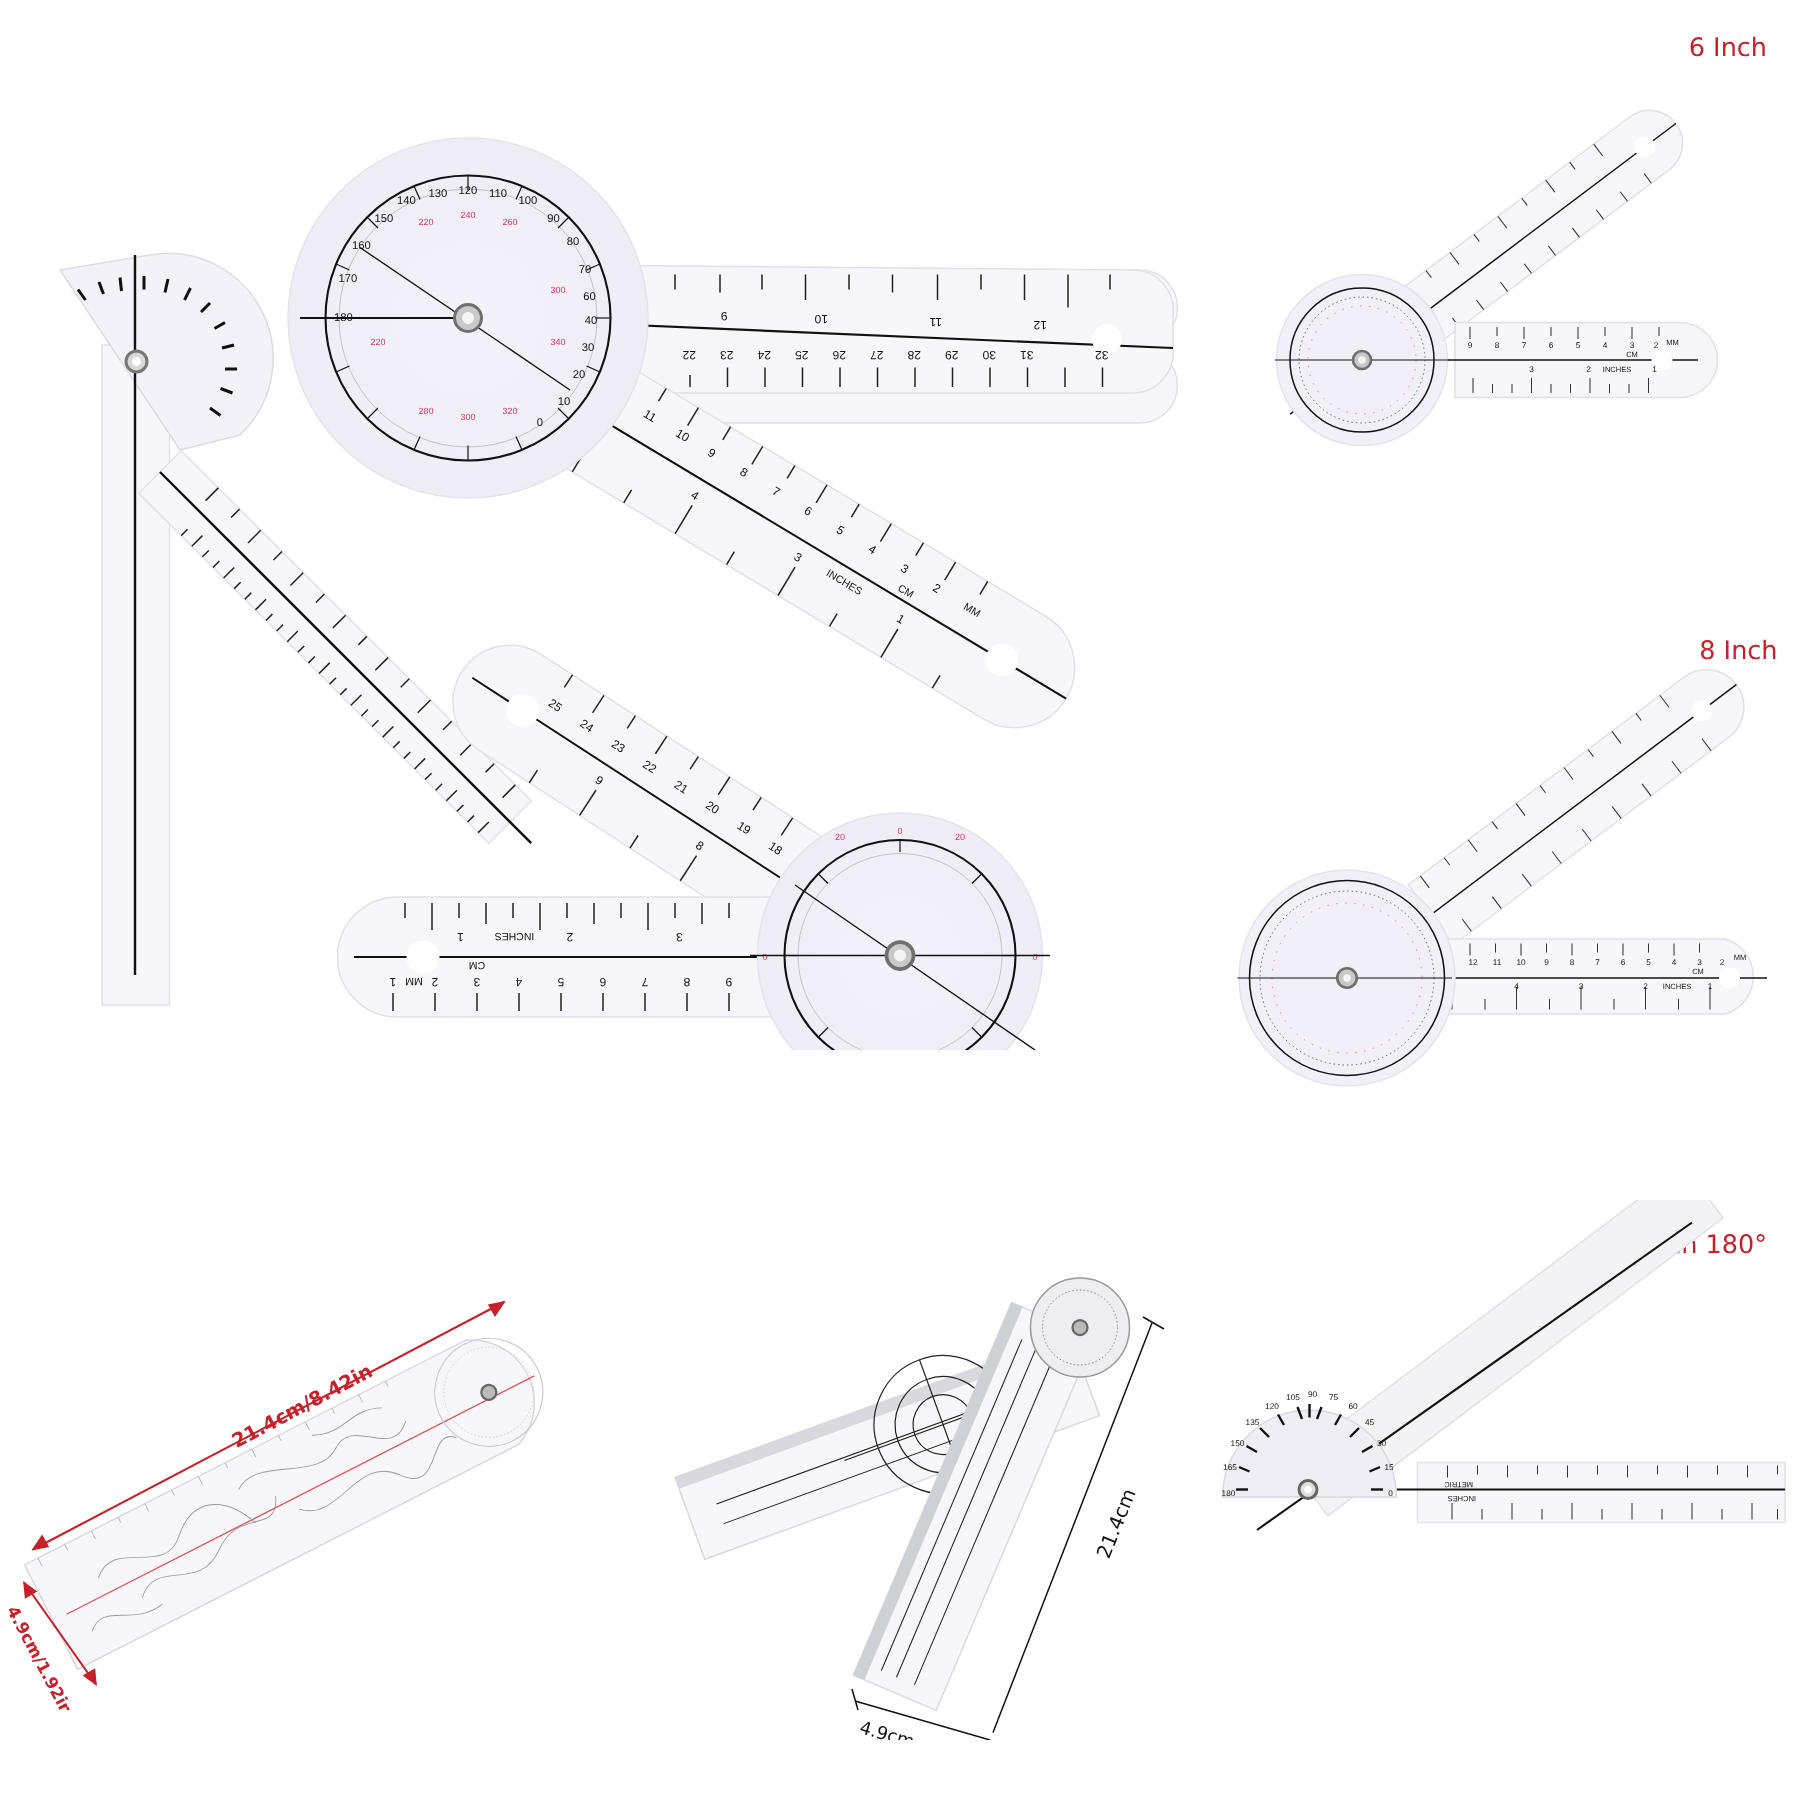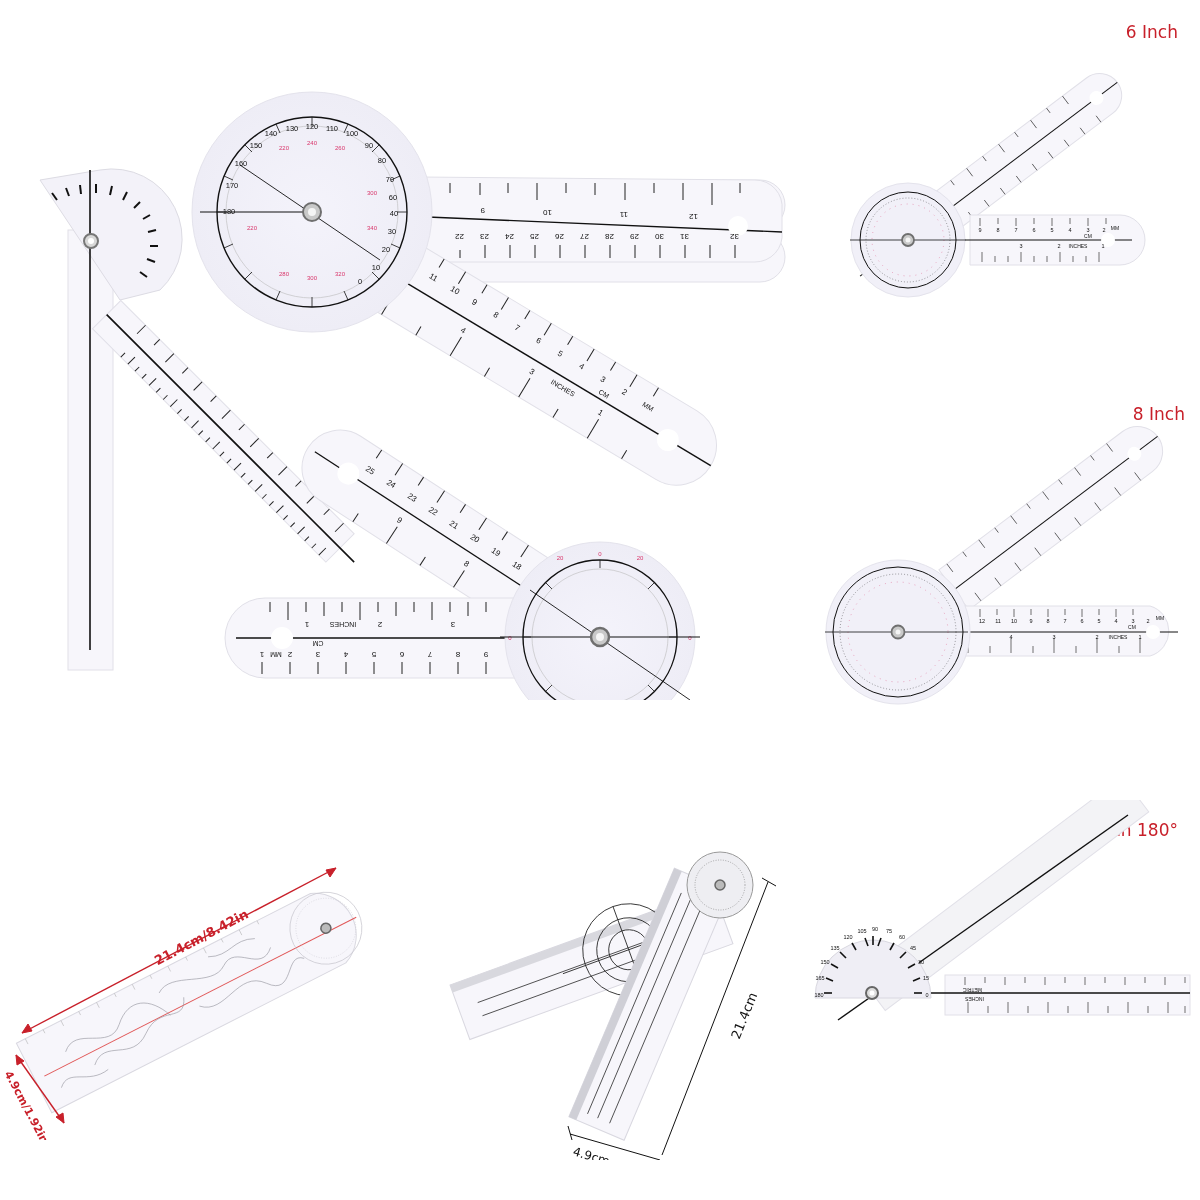--- a/index.html
+++ b/index.html
@@ -434,21 +434,21 @@
     <circle cx="88" cy="240" r="57" fill="#f1f0f8" stroke="#e4e3ec"></circle>
     <circle cx="88" cy="240" r="48" fill="none" stroke="#111" stroke-width="1"></circle>
     <circle cx="88" cy="240" r="42" fill="none" stroke="#111" stroke-width="0.4" stroke-dasharray="1 2"></circle>
     <circle cx="88" cy="240" r="36" fill="none" stroke="#d9366b" stroke-width="0.4" stroke-dasharray="1 5"></circle>
     <line x1="30" y1="240" x2="146" y2="240" stroke="#111" stroke-width="0.8"></line>
     <circle cx="88" cy="240" r="6" fill="#c9c9c9" stroke="#6f6f6f" stroke-width="1.8"></circle>
     <circle cx="88" cy="240" r="2.5" fill="#f5f5f5"></circle>
   </svg>
 </div>
 
-<div class="panel" style="left:820px;top:388px;width:380px;height:330px;">
+<div class="panel" style="left:820px;top:408px;width:380px;height:330px;">
   <span class="label-red" style="right:15px;top:16px;">8 Inch</span>
   <svg width="380" height="330" viewBox="0 0 380 330" style="position:absolute;left:0;top:0;">
     <g transform="translate(78,244) rotate(-37)">
       <path d="M70,-25 L300,-25 A25,25 0 0 1 300,25 L70,25 Z" fill="#f7f6fb" stroke="#e1e0e8"></path>
       <line x1="-70" y1="0" x2="325" y2="0" stroke="#111" stroke-width="1"></line>
       <circle cx="296" cy="0" r="7" fill="#fff"></circle>
       <g stroke="#333" stroke-width="0.7">
         <line x1="80" y1="-25" x2="80" y2="-15"></line>
           <line x1="100" y1="-25" x2="100" y2="-19"></line>
           <line x1="120" y1="-25" x2="120" y2="-15"></line>

